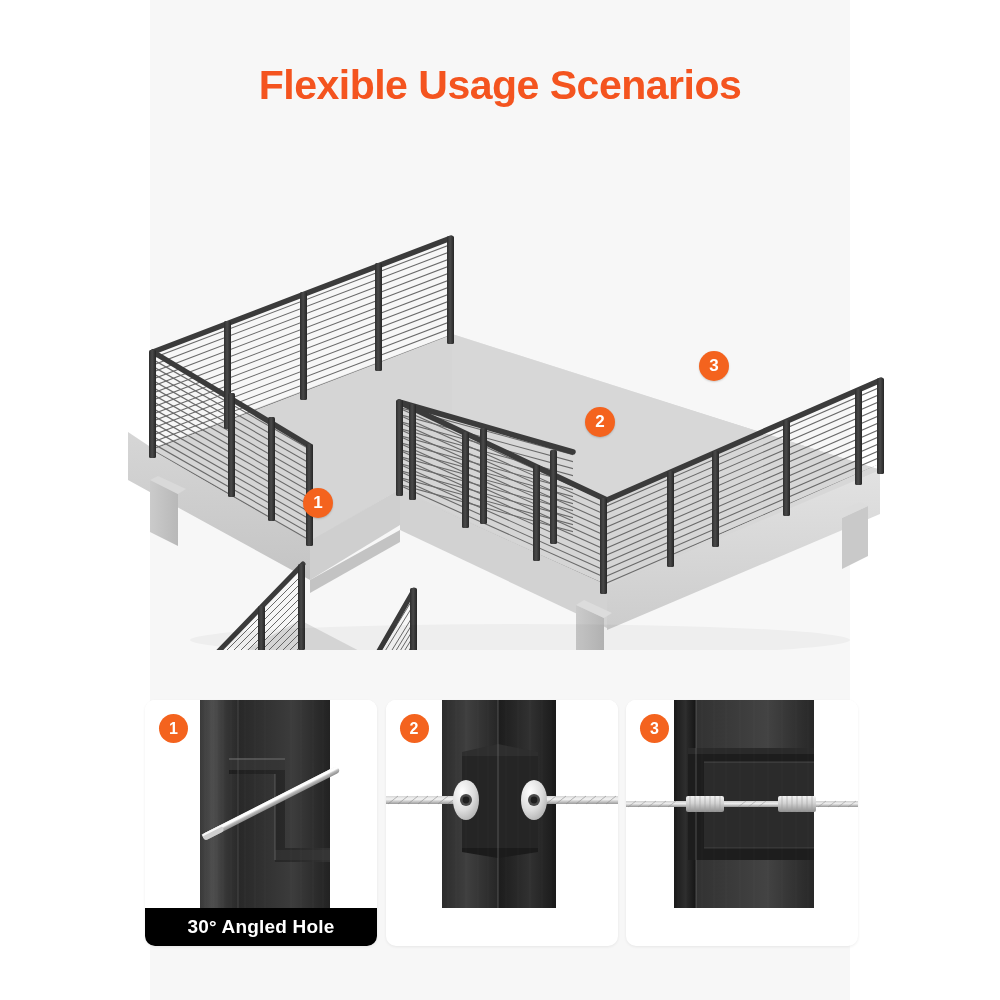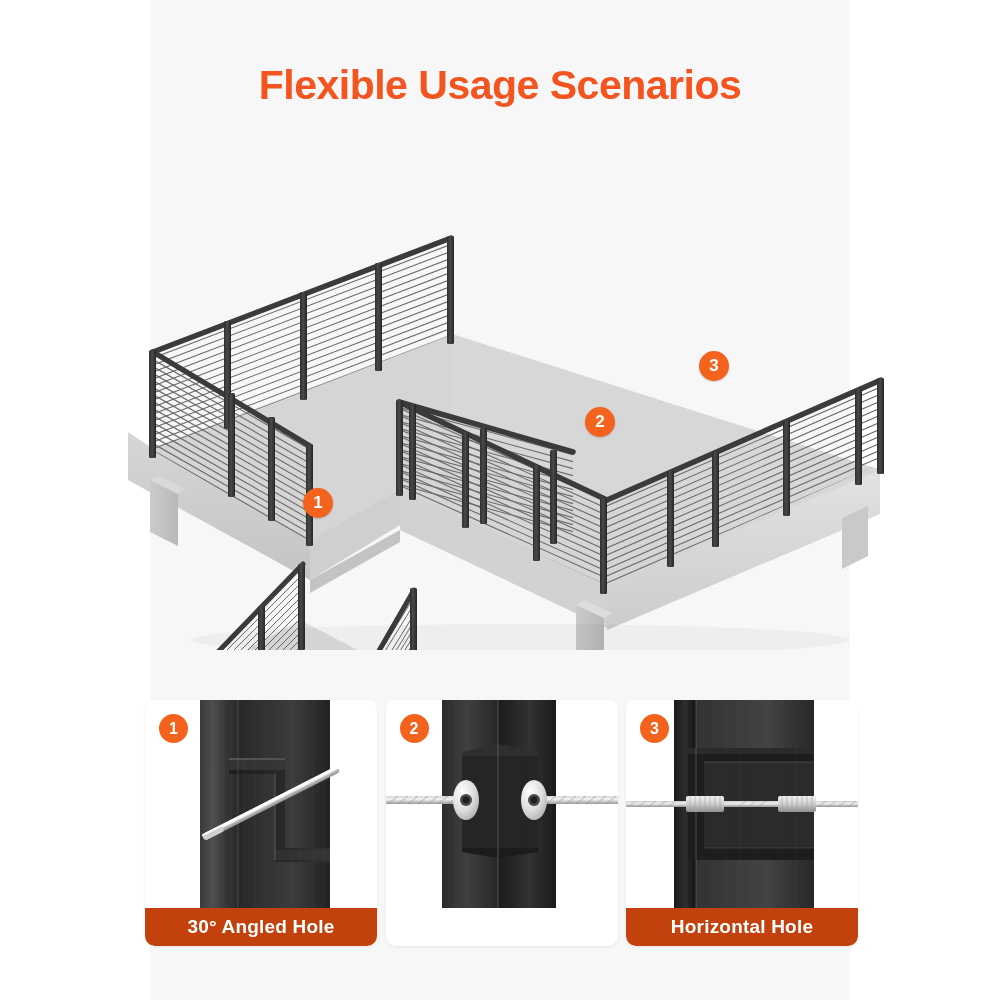--- a/index.html
+++ b/index.html
@@ -67,21 +67,21 @@
     position:absolute;left:14px;top:14px;
     width:29px;height:29px;border-radius:50%;
     background:#F4631E;color:#fff;
     font-size:16px;font-weight:bold;
     display:flex;align-items:center;justify-content:center;
     z-index:6;
     font-family:"Liberation Sans", sans-serif;
   }
   .panel-caption{
     position:absolute;left:0;bottom:0;width:232px;height:38px;
-    background:#c2410c;
+    background:#000000;
     color:#ffffff;
     font-size:19px;
     font-weight:bold;
     display:flex;align-items:center;justify-content:center;
     border-radius:0 0 8px 8px;
     letter-spacing:.2px;
     font-family:"Liberation Sans", sans-serif;
   }
 </style>
 </head>
@@ -605,16 +605,15 @@
             <line x1="166" y1="96" x2="166" y2="112"></line>
               <line x1="171" y1="96" x2="171" y2="112"></line>
             <line x1="176" y1="96" x2="176" y2="112"></line>
               <line x1="181" y1="96" x2="181" y2="112"></line>
             <line x1="186" y1="96" x2="186" y2="112"></line>
           </g>
         </g>
       </svg>
     </div>
     <div class="panel-badge">3</div>
-    <div class="panel-caption">Horizontal Hole</div>
   </div>
 
 </div>
 
 </body></html>

